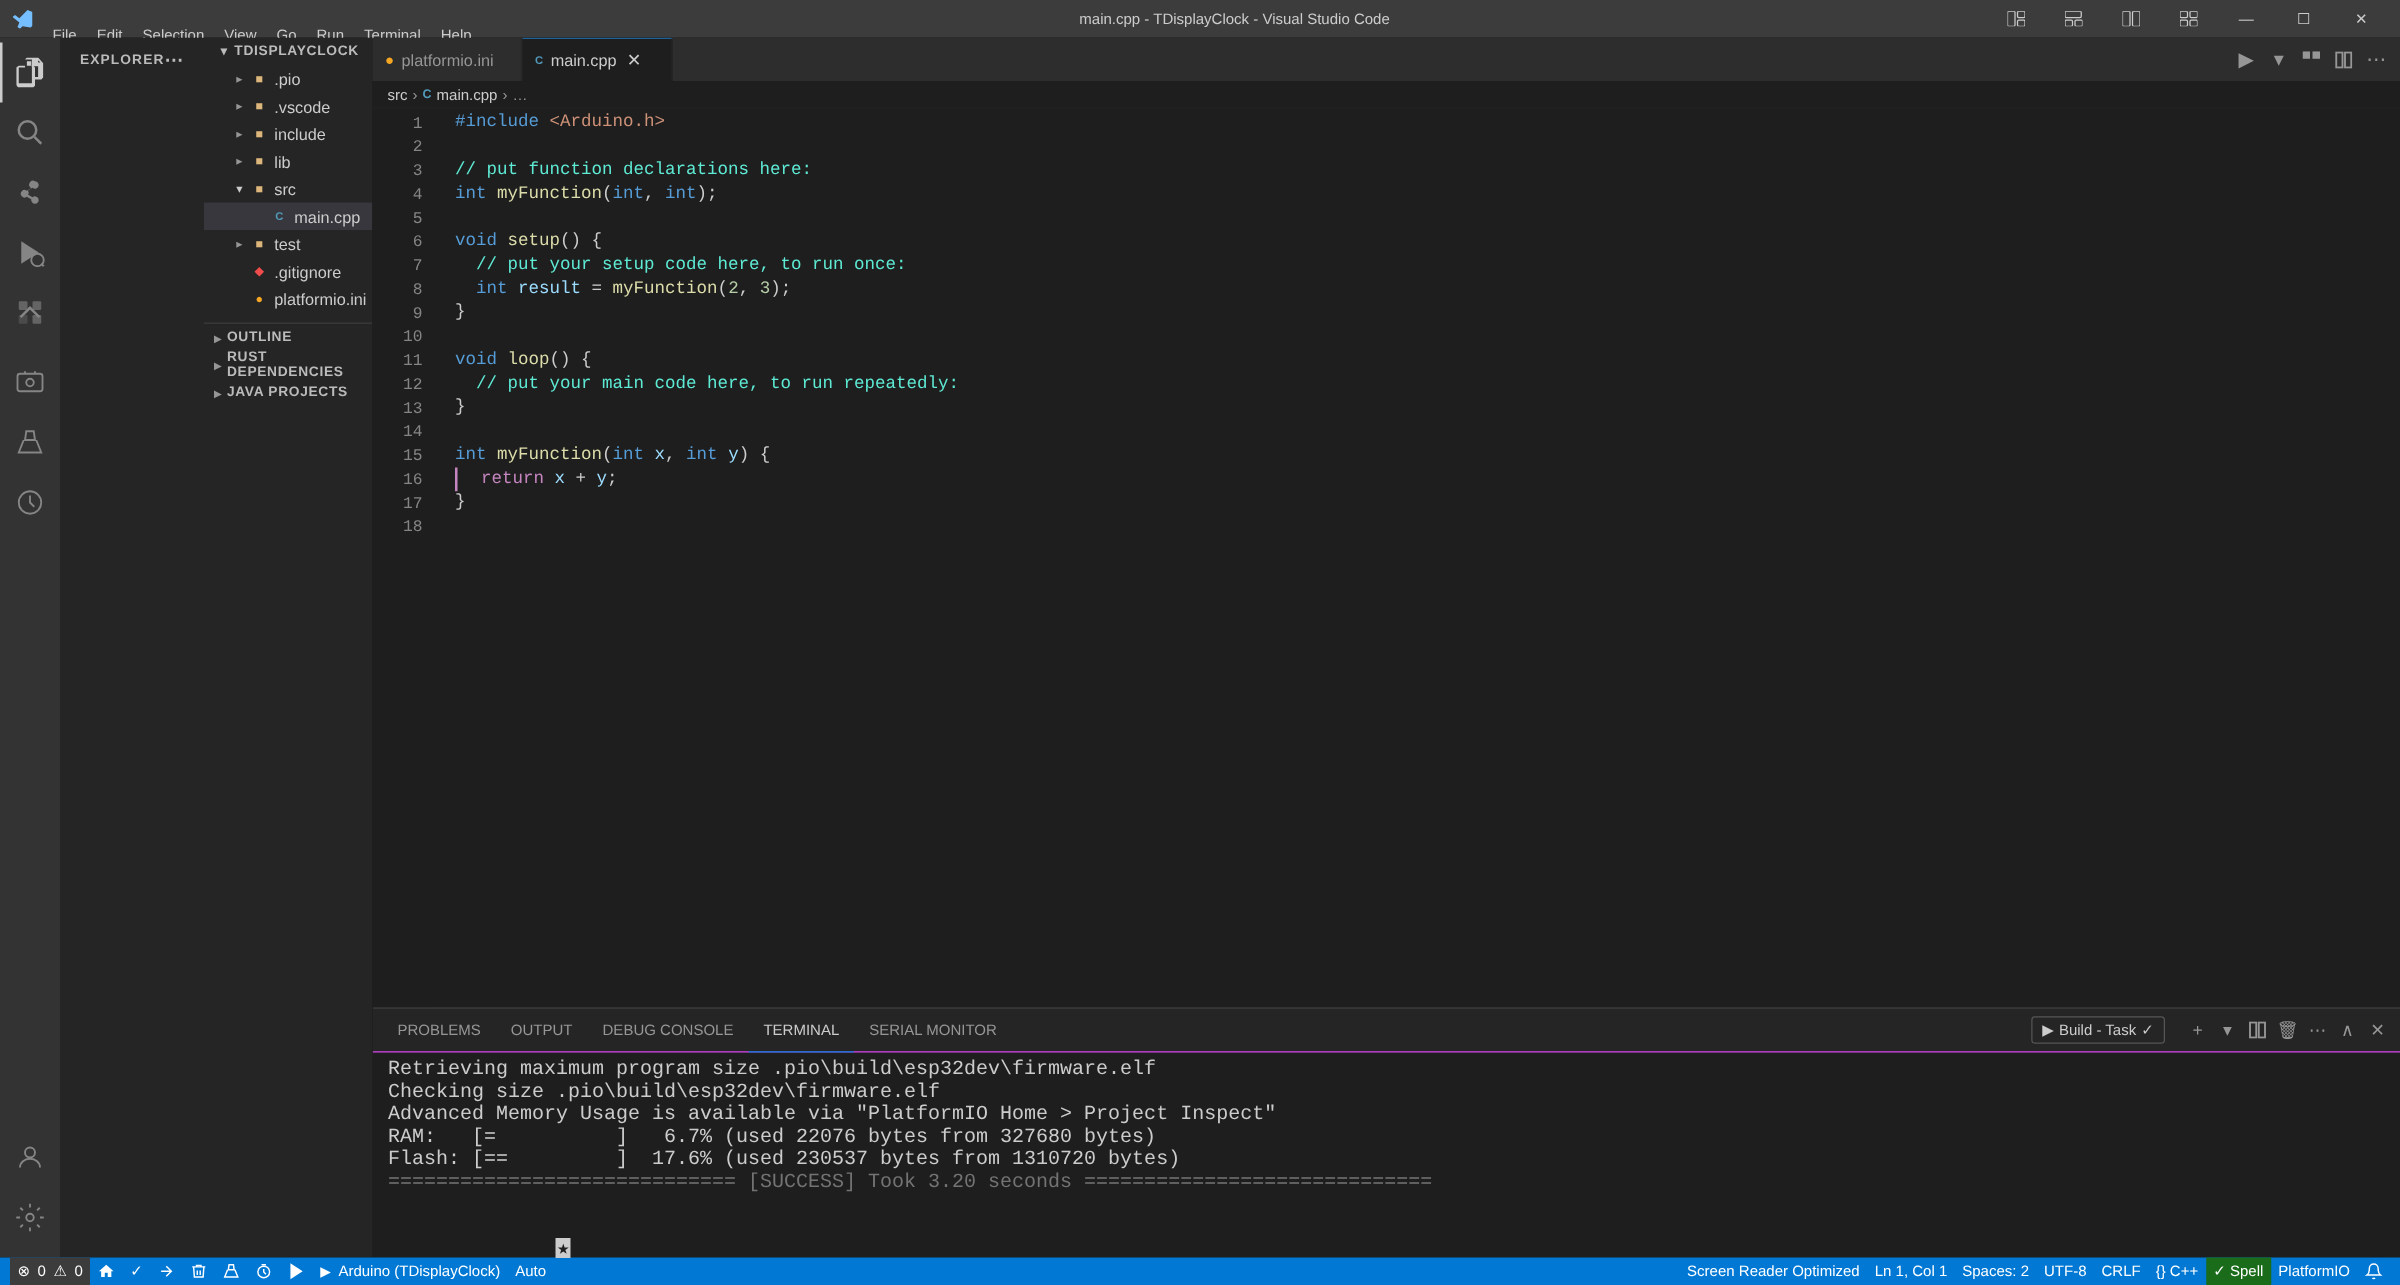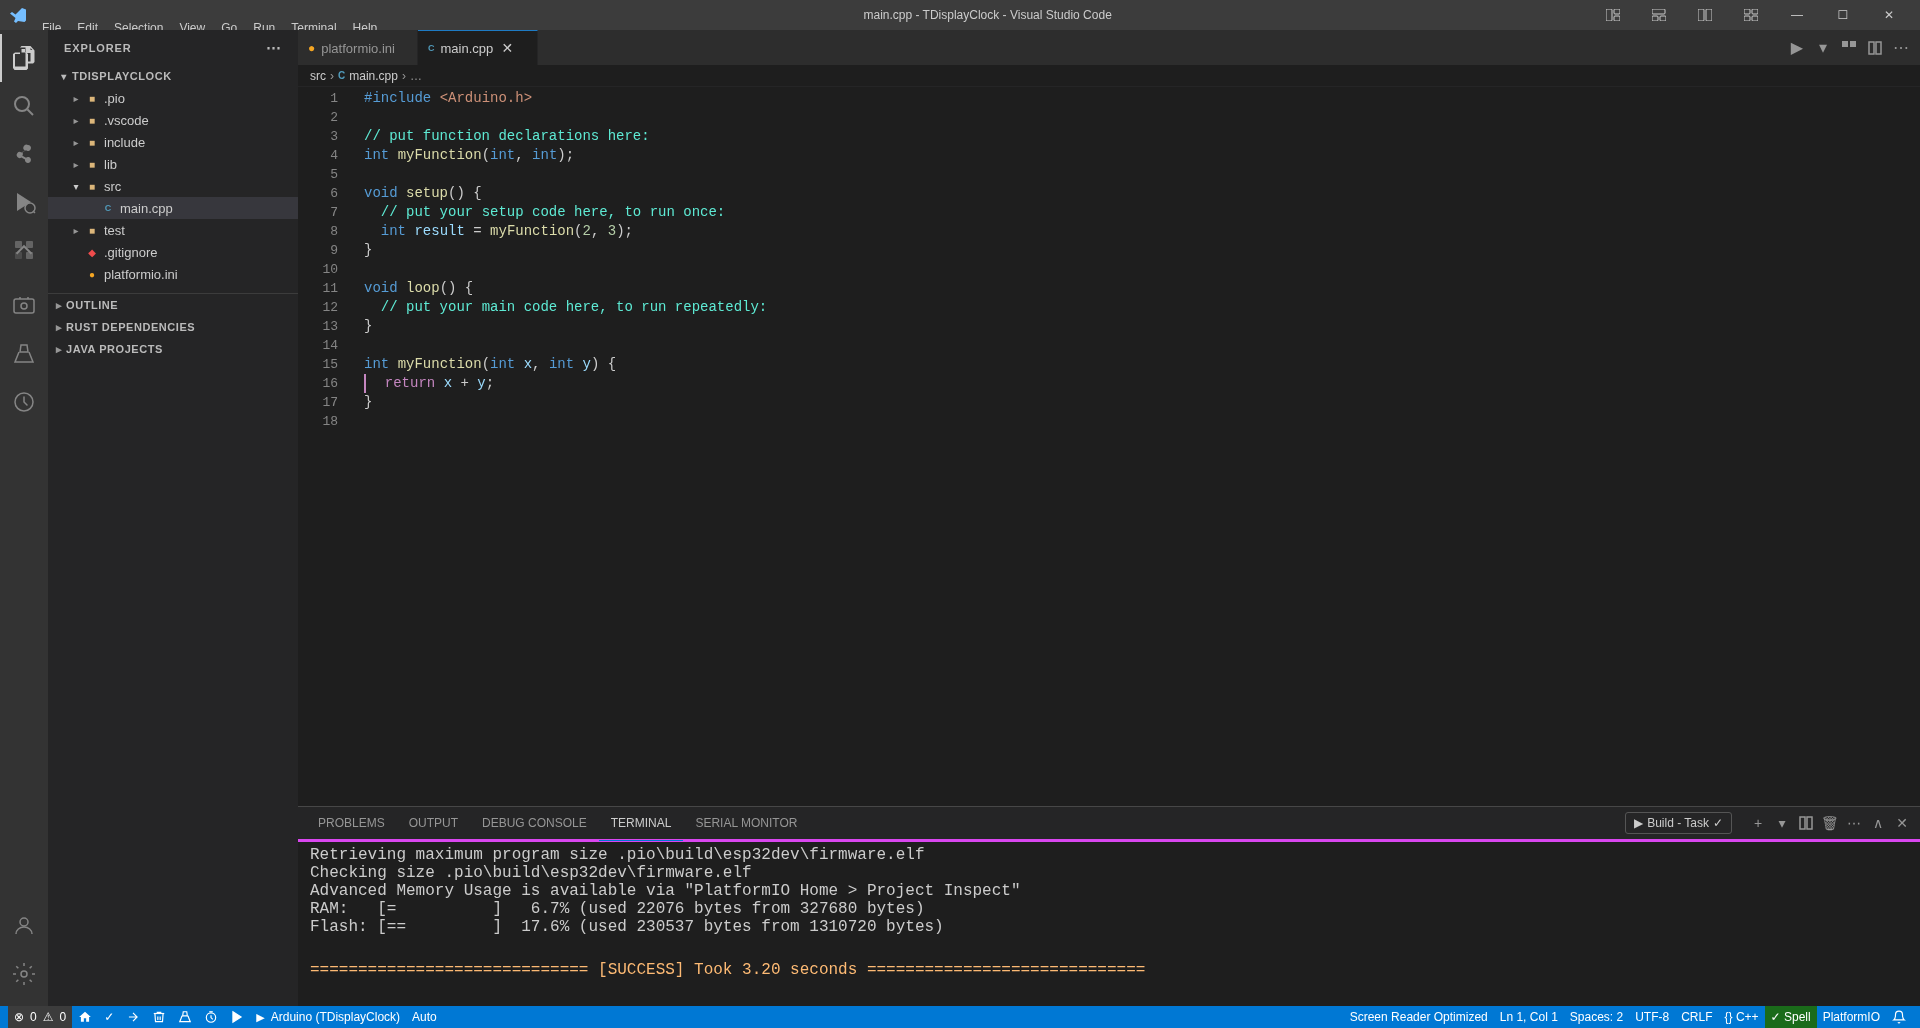--- a/index.html
+++ b/index.html
@@ -103,21 +103,21 @@
       flex-direction: column;
       align-items: center;
       padding-bottom: 8px;
     }
 
     
     .sidebar {
       width: 250px;
       background: #252526;
       display: flex;
-      flex-direction: column;
+      flex-direction: row;
       flex-shrink: 0;
       overflow: hidden;
     }
     .sidebar-header {
       height: 35px;
       display: flex;
       align-items: center;
       justify-content: space-between;
       padding: 0 16px;
       font-size: 11px;
@@ -295,21 +295,21 @@
       flex-shrink: 0;
     }
     .panel-tabs {
       height: 35px;
       background: #252526;
       display: flex;
       align-items: center;
       padding: 0 8px;
       gap: 0;
       flex-shrink: 0;
-      border-bottom: 3px solid #d946ef;
+      border-bottom: 1px solid #d946ef;
     }
     .panel-tab {
       padding: 0 12px;
       height: 35px;
       display: flex;
       align-items: center;
       font-size: 12px;
       color: #969696;
       cursor: pointer;
       border-bottom: 1px solid transparent;
@@ -777,21 +777,21 @@
             <div class="panel-action-btn">∧</div>
             <div class="panel-action-btn">✕</div>
           </div>
         </div>
         <div class="panel-content">
           <div class="terminal-line">Retrieving maximum program size .pio\build\esp32dev\firmware.elf</div>
           <div class="terminal-line">Checking size .pio\build\esp32dev\firmware.elf</div>
           <div class="terminal-line">Advanced Memory Usage is available via "PlatformIO Home &gt; Project Inspect"</div>
           <div class="terminal-line">RAM:   [=          ]   6.7% (used 22076 bytes from 327680 bytes)</div>
           <div class="terminal-line">Flash: [==         ]  17.6% (used 230537 bytes from 1310720 bytes)</div>
-          <div class="terminal-line" style="color:#fdba74;margin-top:25px;">============================= [SUCCESS] Took 3.20 seconds =============================</div>
+          <div class="terminal-line" style="color:#737373;">============================= [SUCCESS] Took 3.20 seconds =============================</div>
           <div class="terminal-line">
             <span style="color:#cccccc;">
               <span style="background:#cccccc; color:#1e1e1e; padding:0 1px;">★</span>
               
             </span>
           </div>
         </div>
       </div>
     </div>
   </div>

